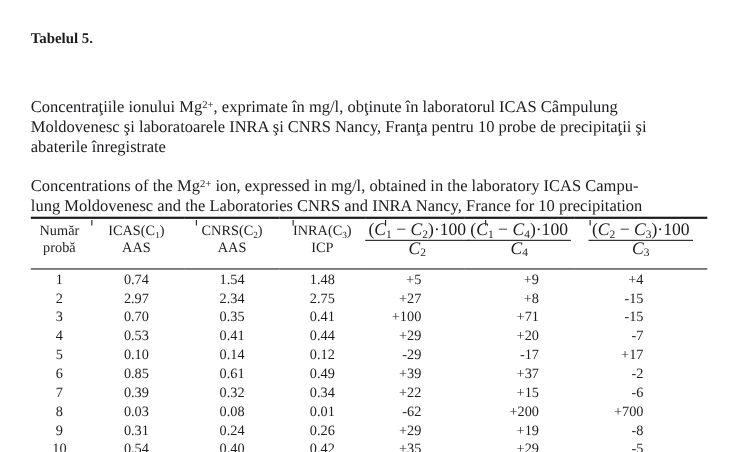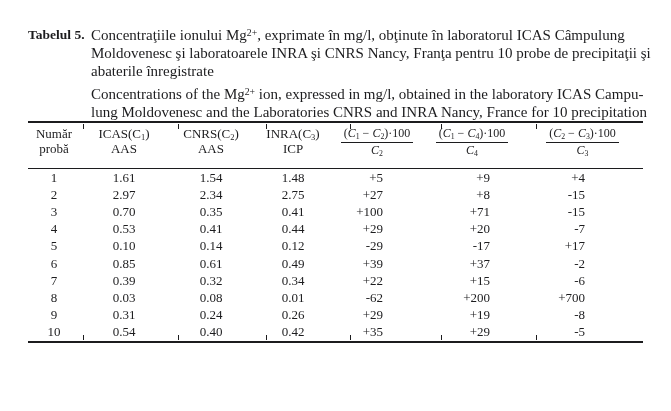--- a/index.html
+++ b/index.html
@@ -7,31 +7,31 @@
     position: relative;
     width: 671px; height: 411px;
     background: #ffffff;
     overflow: hidden;
     font-family: "Liberation Serif", "DejaVu Serif", serif;
     color: #1c1c1e;
     box-sizing: border-box;
     padding: 26px 0 0 28px;
   }
   
-  .caption { display: flex; width: 620px; }
+  .caption { display: flex; width: 620px; flex-direction: column; }
   .cap-label {
     flex: 0 0 63px;
     font-weight: bold;
     font-size: 13.5px;
     line-height: 18px;
     white-space: nowrap;
   }
   .cap-text { flex: 1; }
   .cap-line { font-size: 15px; line-height: 18px; white-space: nowrap; }
-  .cap-en { margin-top: 5px; }
+  .cap-en { margin-top: 18px; }
   sup { font-size: 0.65em; line-height: 0; vertical-align: 4px; }
   sub { font-size: 0.65em; line-height: 0; vertical-align: -2px; }
 
   
   .table-wrap { position: relative; width: 615px; }
   table.data {
     width: 615px;
     border-collapse: collapse;
     table-layout: fixed;
     border-top: 2.5px solid #1c1c1e;
@@ -41,21 +41,21 @@
   thead th {
     vertical-align: top;
     padding: 3px 0 0 0;
     font-weight: normal;
     font-size: 13px;
     line-height: 15px;
     text-align: center;
     border-bottom: 1.4px solid #1c1c1e;
   }
   .hline { display: block; white-space: nowrap; }
-  .frac-box { display: inline-block; text-align: center; font-size: 12px; line-height: 13px; }
+  .frac-box { display: inline-block; text-align: center; font-size: 16px; line-height: 13px; }
   .frac-num { display: block; border-bottom: 1px solid #1c1c1e; padding: 1px 3px 2px 3px; white-space: nowrap; }
   .frac-den { display: block; padding-top: 1px; }
   .frac-box i { font-style: italic; }
   tbody td {
     height: 17.2px;
     padding: 0;
     font-size: 13px;
     line-height: 17.2px;
     text-align: center;
     white-space: nowrap;
@@ -148,21 +148,21 @@
             <span class="frac-box">
               <span class="frac-num">(<i>C</i><sub>2</sub> − <i>C</i><sub>3</sub>)·100</span>
               <span class="frac-den"><i>C</i><sub>3</sub></span>
             </span>
           </th>
         </tr>
       </thead>
       <tbody>
           <tr>
             <td class="c0">1</td>
-            <td class="c1">1.61</td>
+            <td class="c1">0.74</td>
             <td class="c2">1.54</td>
             <td class="c3">1.48</td>
             <td class="c4">+5</td>
             <td class="c5">+9</td>
             <td class="c6">+4</td>
           </tr>
           <tr>
             <td class="c0">2</td>
             <td class="c1">2.97</td>
             <td class="c2">2.34</td>

